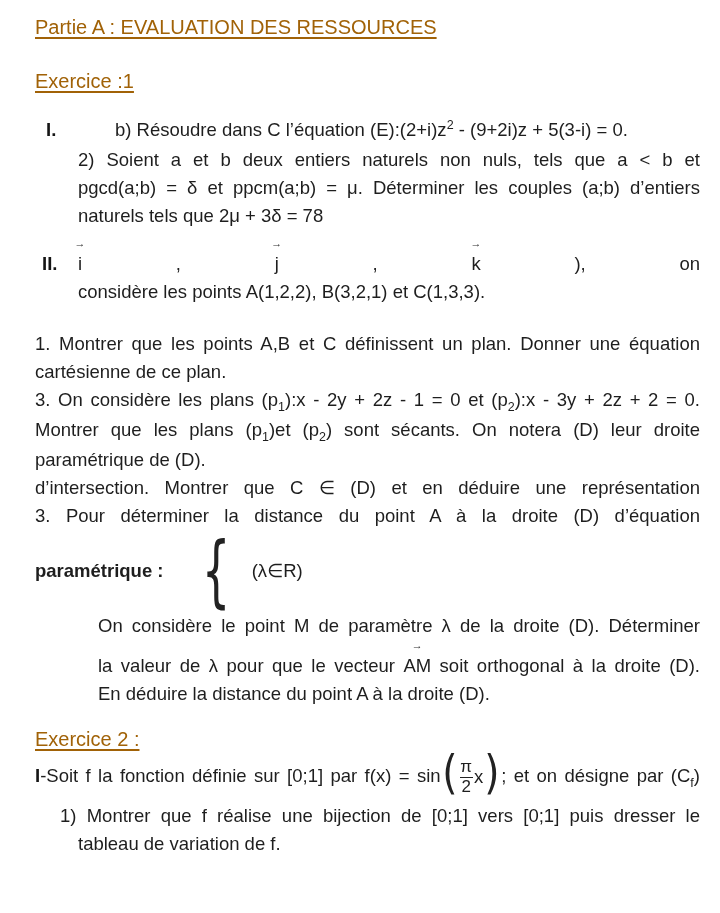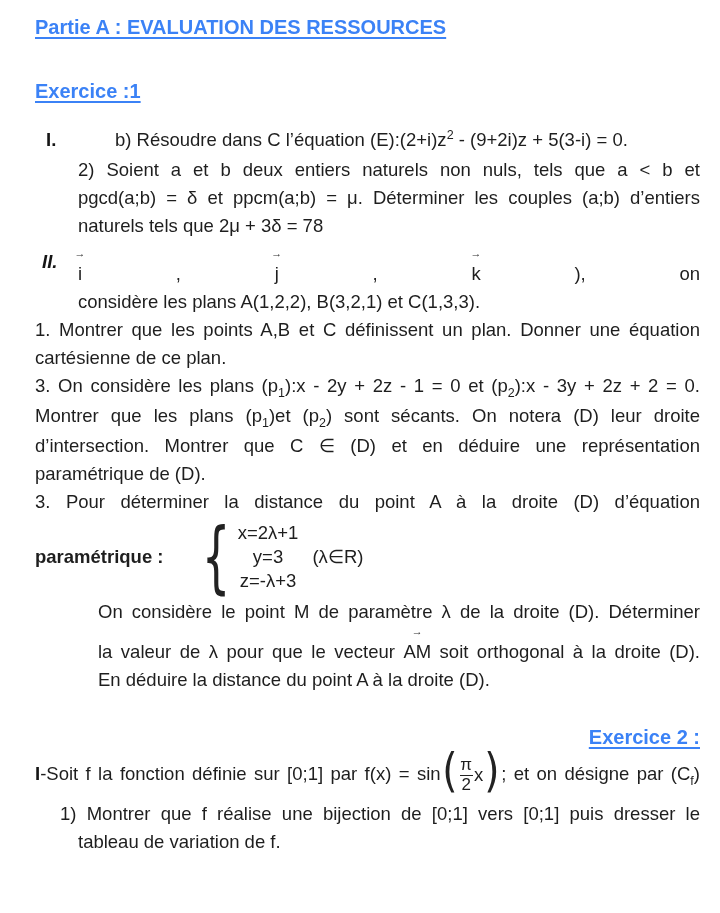--- a/index.html
+++ b/index.html
@@ -3,35 +3,35 @@
 <meta charset="utf-8">
 <style>
   html,body{margin:0;padding:0;}
   body{
     width:720px;height:913px;overflow:hidden;background:#ffffff;
     font-family:"Liberation Sans","DejaVu Sans",sans-serif;
     color:#1e1e1e;font-size:18.5px;line-height:28px;
   }
   .page{padding:14px 20px 0 35px;position:relative;}
   .heading{
-    font-weight:bold;font-size:20px;line-height:26px;color:#3b82f6;
+    font-weight:normal;font-size:20px;line-height:26px;color:#a16207;
     text-decoration:underline;text-underline-offset:3px;
   }
-  .h-ex1{margin-top:38px;}
-  .h-ex2{margin-top:30px;text-align:right;}
+  .h-ex1{margin-top:28px;}
+  .h-ex2{margin-top:18px;}
   .line{min-height:28px;}
   .jline{text-align:justify;text-align-last:justify;}
   .blockI{margin-top:22px;padding-left:43px;position:relative;}
   .blockII{margin-top:8px;padding-left:43px;position:relative;}
   .roman{position:absolute;font-weight:bold;color:#151515;}
   .roman-I{left:11px;top:0;}
-  .roman-II{left:7px;top:0;font-style:italic;}
+  .roman-II{left:7px;top:12px;}
   .indent-a{padding-left:15px;}
   .indent-b{padding-left:37px;}
-  .main{}
+  .main{margin-top:24px;}
   .sup{font-size:12.5px;position:relative;top:-7px;}
   .sub{font-size:12.5px;position:relative;top:5px;}
   .vec{position:relative;display:inline-block;}
   .vec .arr{
     position:absolute;left:50%;transform:translateX(-50%);
     top:-12px;font-size:11px;line-height:1;color:#2a2a2a;
   }
   .pad-top-arrow{padding-top:12px;}
   .system-row{display:flex;align-items:center;margin:2px 0 2px 0;min-height:78px;}
   .sys-label{white-space:nowrap;font-weight:bold;}
@@ -72,42 +72,37 @@
     <span class="roman roman-I">I.</span>
     <div class="line indent-b"><span>b) Résoudre dans C l’équation (E):(2+i)z</span><span class="sup">2</span><span> - (9+2i)z + 5(3-i) = 0.</span></div>
     <div class="line jline">2) Soient a et b deux entiers naturels non nuls, tels que a &lt; b et</div>
     <div class="line jline">pgcd(a;b) = δ et ppcm(a;b) = μ. Déterminer les couples (a;b) d’entiers</div>
     <div class="line">naturels  tels que 2μ + 3δ = 78</div>
   </div>
 
   <div class="blockII">
     <span class="roman roman-II">II.</span>
     <div class="line jline pad-top-arrow"><span class="vec"><span class="arr">→</span><span>i</span></span><span> , </span><span class="vec"><span class="arr">→</span><span>j</span></span><span> , </span><span class="vec"><span class="arr">→</span><span>k</span></span><span> ), on</span></div>
-    <div class="line">considère les plans A(1,2,2), B(3,2,1) et C(1,3,3).</div>
+    <div class="line">considère les points A(1,2,2), B(3,2,1) et C(1,3,3).</div>
   </div>
 
   <div class="main">
     <div class="line jline">1. Montrer que les points A,B et C définissent un plan. Donner une équation</div>
     <div class="line">cartésienne de ce plan.</div>
 
     <div class="line jline"><span>3. On considère les plans (p</span><span class="sub">1</span><span>):x - 2y + 2z - 1 = 0 et (p</span><span class="sub">2</span><span>):x - 3y + 2z + 2 = 0.</span></div>
     <div class="line jline"><span>Montrer que les plans (p</span><span class="sub">1</span><span>)et (p</span><span class="sub">2</span><span>) sont sécants. On notera (D) leur droite</span></div>
+    <div class="line">paramétrique de (D).</div>
     <div class="line jline">d’intersection. Montrer que C ∈ (D) et en déduire une représentation</div>
-    <div class="line">paramétrique de (D).</div>
 
     <div class="line jline">3. Pour déterminer la distance du point A à la droite (D) d’équation</div>
 
     <div class="system-row">
       <span class="sys-label">paramétrique :</span>
       <span class="brace">{</span>
-      <span class="eqs">
-        <span class="eq">x=2λ+1</span>
-        <span class="eq">y=3</span>
-        <span class="eq">z=-λ+3</span>
-      </span>
       <span class="domain">(λ∈R)</span>
     </div>
 
     <div class="m-block">
       <div class="line jline">On considère le point M de paramètre λ de la droite (D). Déterminer</div>
       <div class="line jline pad-top-arrow"><span>la valeur de λ pour que le vecteur </span><span class="vec"><span class="arr">→</span><span>AM</span></span><span> soit orthogonal à la droite (D).</span></div>
       <div class="line">En déduire la distance du point A à la droite (D).</div>
     </div>
   </div>
 

